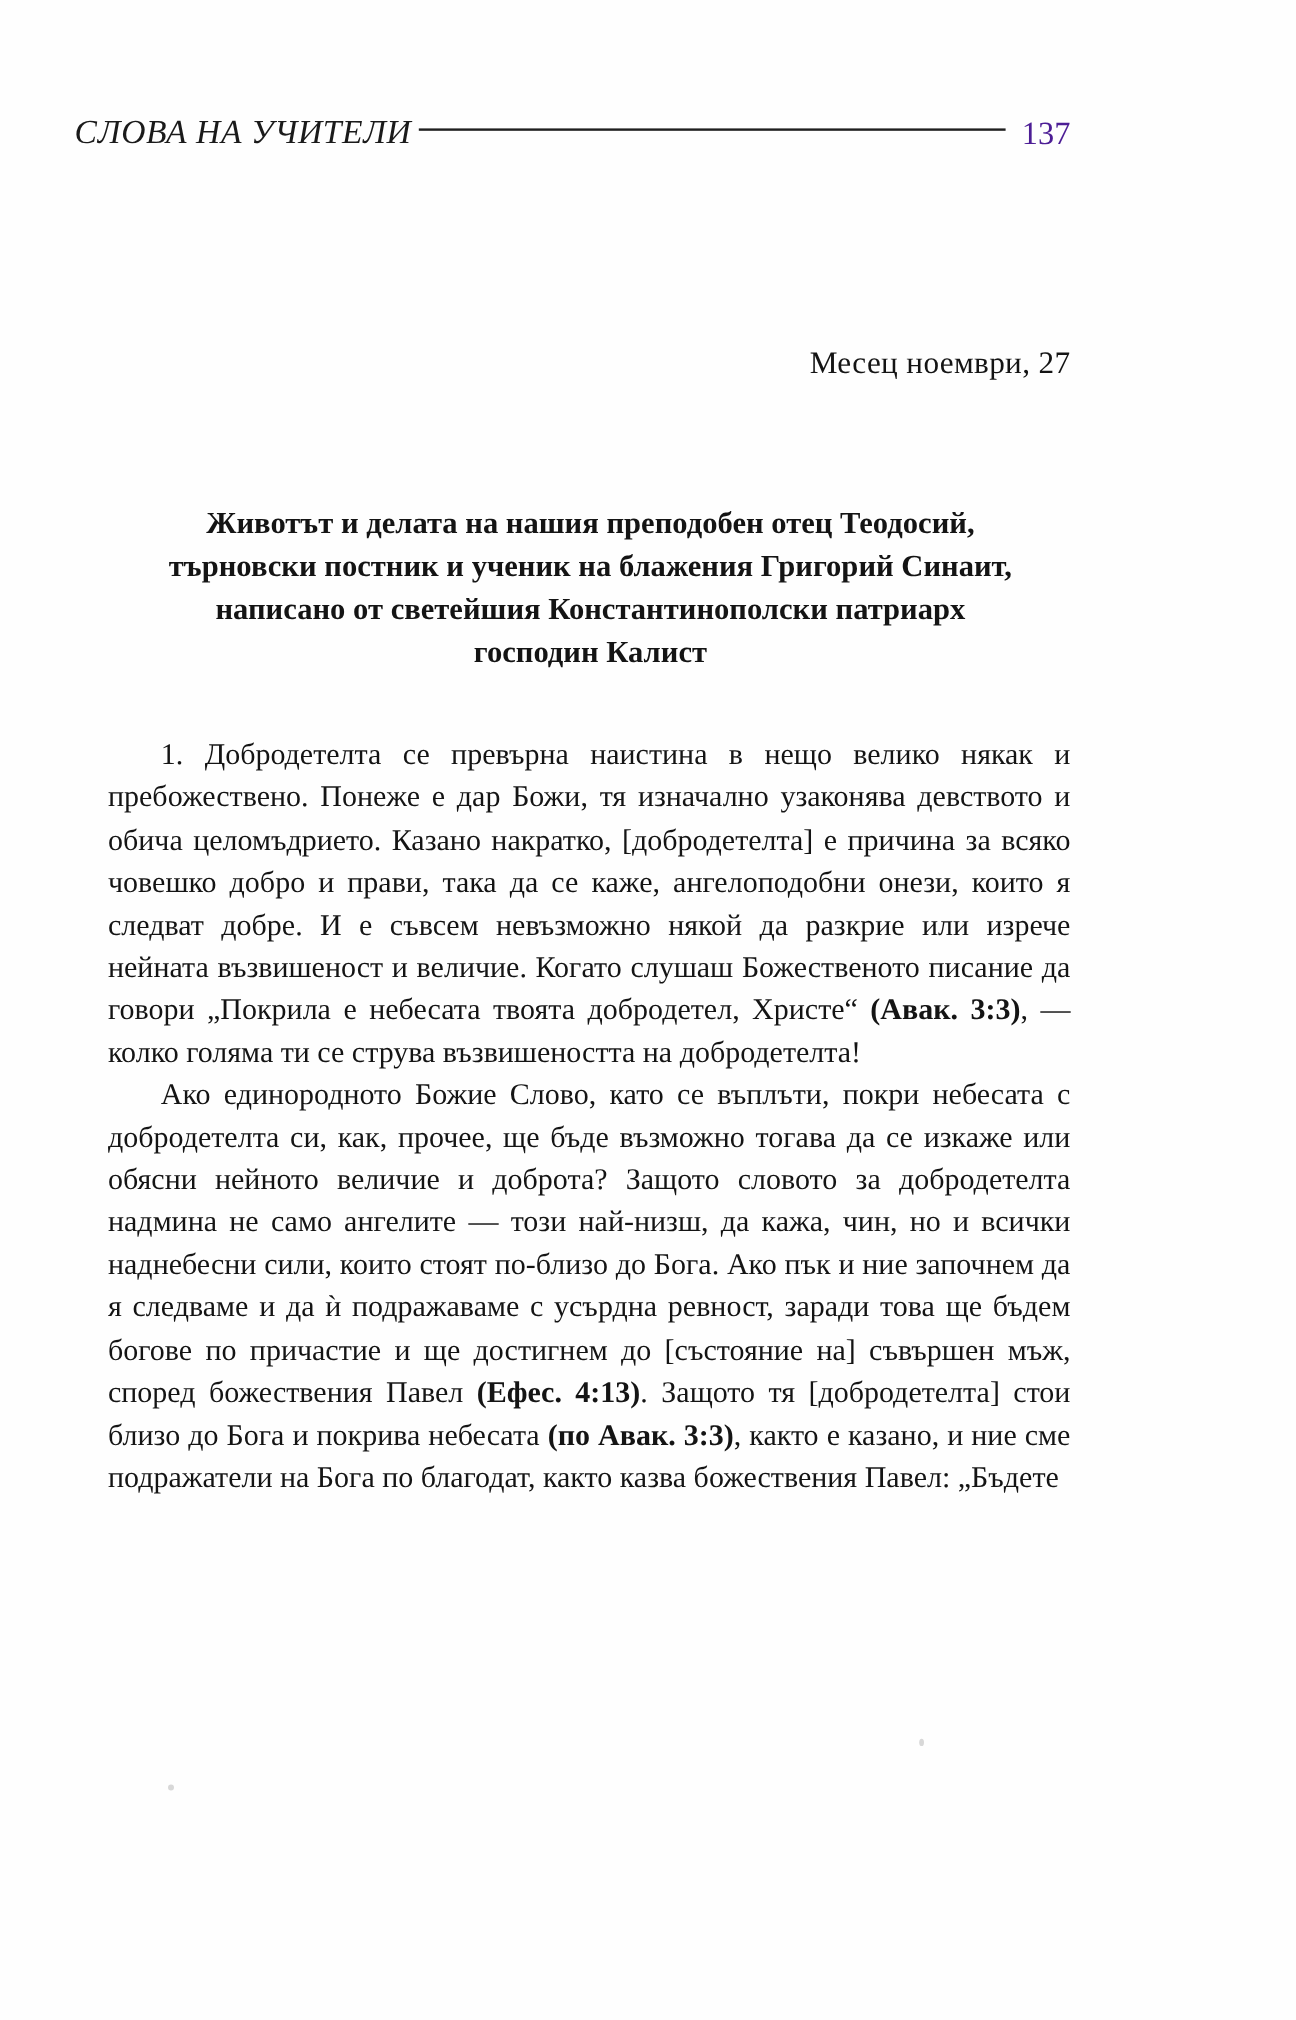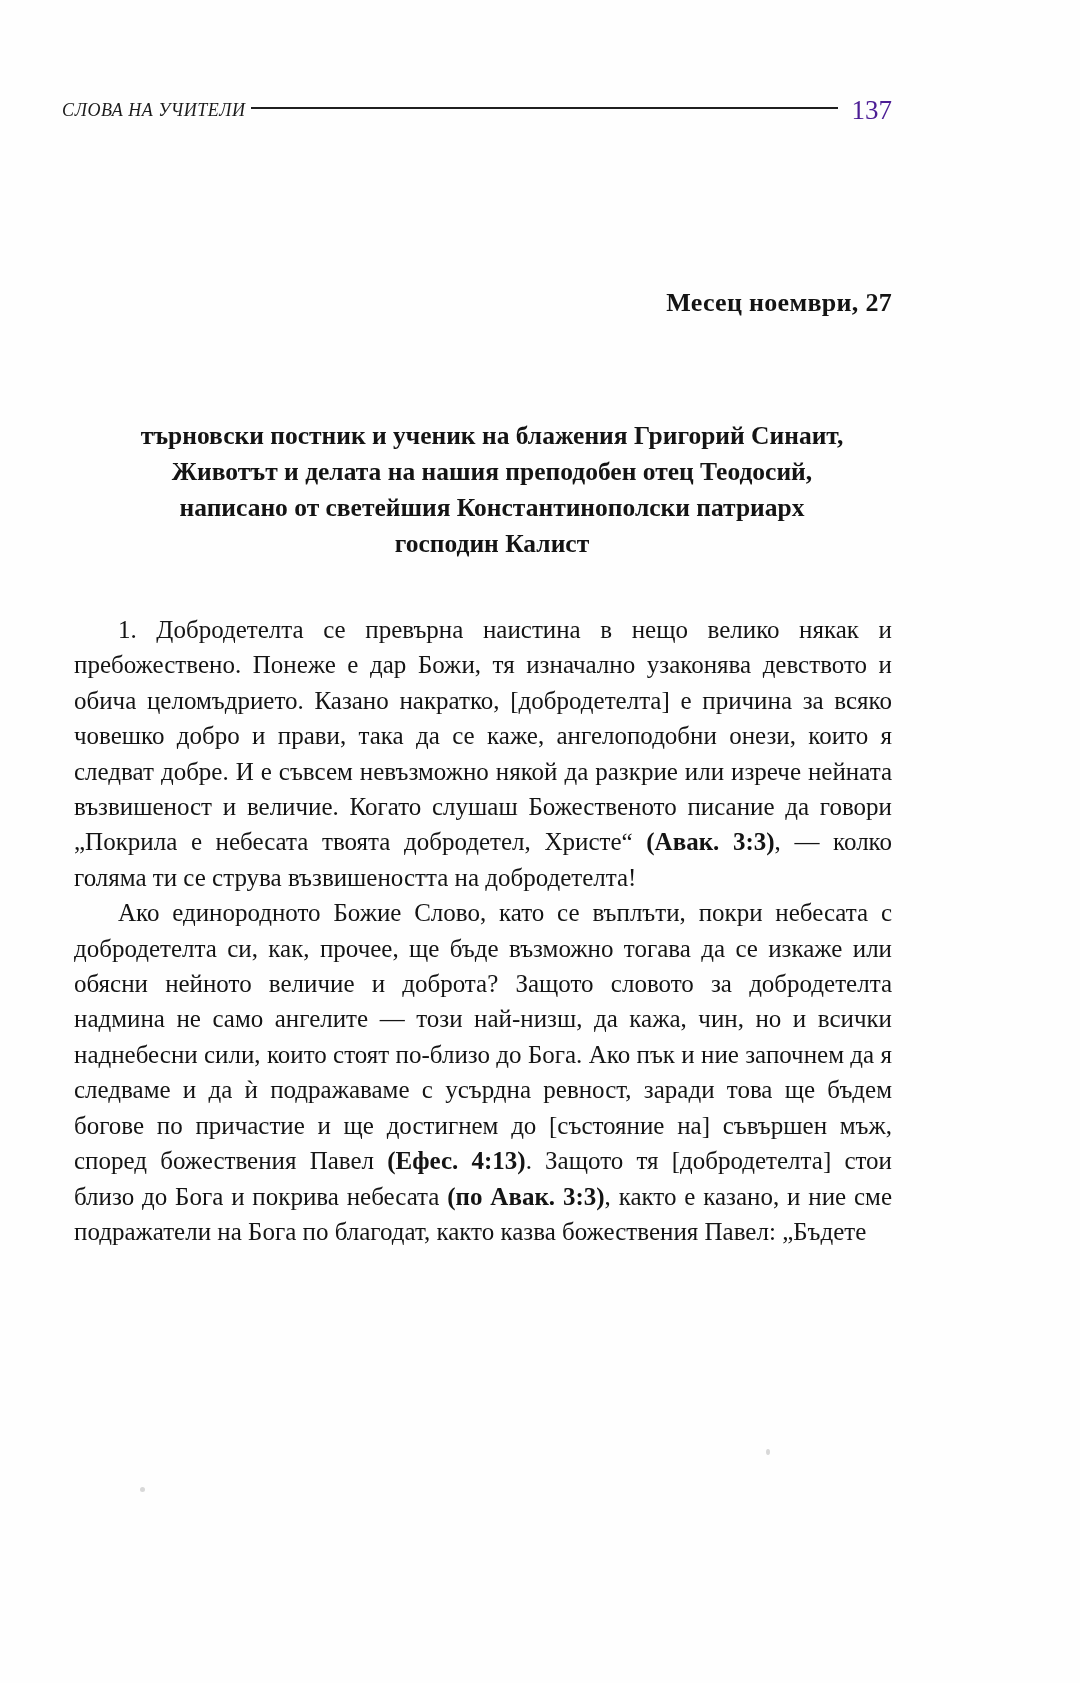--- a/index.html
+++ b/index.html
@@ -29,21 +29,21 @@
     position: absolute;
     left: 62px;
     top: 95px;
     width: 830px;
     display: flex;
     align-items: center;
     gap: 0;
   }
   .header-title {
     font-style: italic;
-    font-size: 18px;
+    font-size: 28px;
     letter-spacing: 0.5px;
     white-space: nowrap;
     color: #1a1a1a;
   }
   .header-rule {
     flex: 1 1 auto;
     height: 2px;
     background: #1f1f1f;
     margin: 0 8px 6px 6px;
   }
@@ -55,21 +55,21 @@
   }
 
   
   .date-line {
     position: absolute;
     left: 62px;
     top: 288px;
     width: 830px;
     text-align: right;
     padding-right: 92px;
-    font-weight: bold;
+    font-weight: normal;
     font-size: 26px;
     letter-spacing: 0.3px;
   }
 
   
   .title-block {
     position: absolute;
     left: 92px;
     top: 418px;
     width: 800px;
@@ -96,20 +96,21 @@
     font-size: 25px;
     line-height: 35.4px;
     text-align: justify;
     text-justify: inter-word;
   }
   .body-text p {
     margin: 0;
   }
   .body-text p.indent {
     text-indent: 44px;
+    margin-left: 16px;
   }
   .body-text b {
     font-weight: bold;
   }
 
   
   .speck {
     position: absolute;
     background: #d8d8d8;
     border-radius: 50%;
@@ -122,22 +123,22 @@
 
   <div class="header">
     <span class="header-title">СЛОВА НА УЧИТЕЛИ</span>
     <span class="header-rule"></span>
     <span class="header-page">137</span>
   </div>
 
   <div class="date-line">Месец ноември, 27</div>
 
   <div class="title-block">
+    <span class="line">Животът и делата на нашия преподобен отец Теодосий,</span>
     <span class="line">търновски постник и ученик на блажения Григорий Синаит,</span>
-    <span class="line">Животът и делата на нашия преподобен отец Теодосий,</span>
     <span class="line">написано от светейшия Константинополски патриарх</span>
     <span class="line">господин Калист</span>
   </div>
 
   <div class="body-text">
     <p class="indent"><span>1. Добродетелта се превърна наистина в нещо велико някак и пребожествено. Понеже е дар Божи, тя изначално узаконява девството и обича целомъдрието. Казано накратко, [добродетелта] е причина за всяко човешко добро и прави, така да се каже, ангелоподобни онези, които я следват добре. И е съвсем невъзможно някой да разкрие или изрече нейната възвишеност и величие. Когато слушаш Божественото писание да  говори „Покрила е небесата твоята добродетел, Христе“ </span><b>(Авак. 3:3)</b><span>, — колко голяма ти се струва възвишеността на добродетелта!</span></p>
     <p class="indent"><span>Ако единородното Божие Слово, като се въплъти, покри небесата с добродетелта си, как, прочее, ще бъде възможно тогава да се изкаже или обясни нейното величие и доброта? Защото словото за добродетелта  надмина не само ангелите — този най-низш, да кажа, чин, но и всички наднебесни сили, които стоят по-близо до Бога. Ако пък и ние започнем да я следваме и да ѝ подражаваме с усърдна ревност, заради това ще бъдем богове по причастие и ще достигнем до [състояние на] съвършен мъж, според божествения Павел </span><b>(Ефес. 4:13)</b><span>. Защото тя [добродетелта] стои близо до Бога и покрива небесата </span><b>(по Авак. 3:3)</b><span>, както е казано, и ние сме подражатели на Бога по благодат, както казва божествения Павел: „Бъдете</span></p>
   </div>
 
   <span class="speck" style="left:140px; top:1487px; width:5px; height:5px;"></span>

